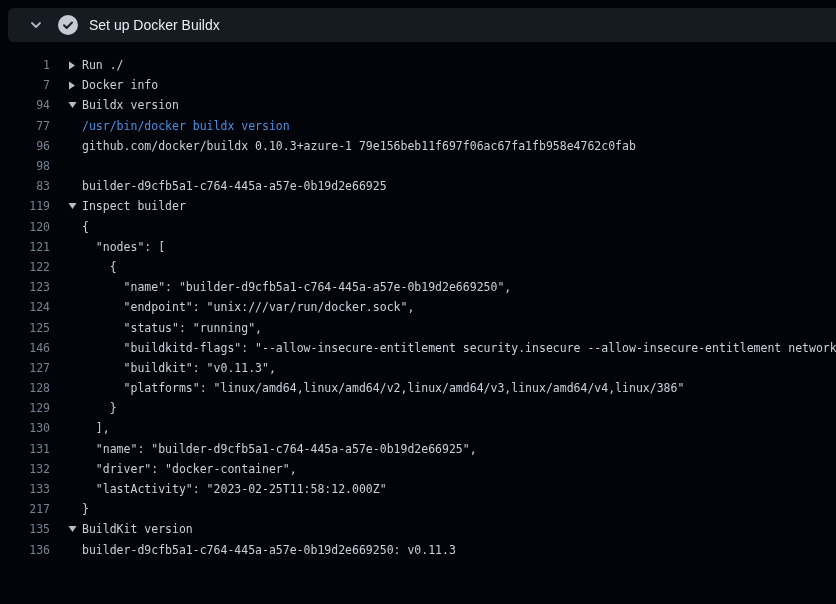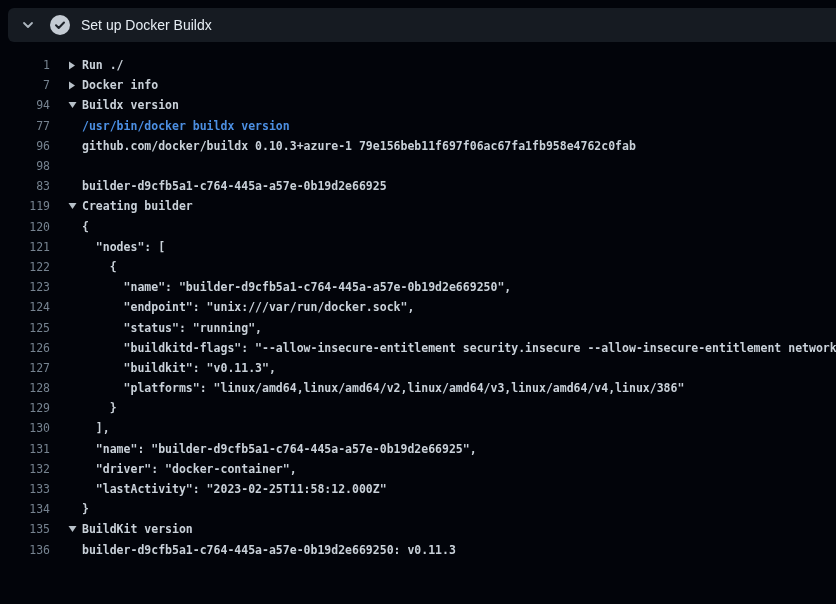--- a/index.html
+++ b/index.html
@@ -13,21 +13,21 @@
   .step-header {
     position: absolute;
     left: 8px;
     top: 8px;
     right: 0;
     height: 34px;
     background: #161b22;
     border-radius: 6px 0 0 6px;
     display: flex;
     align-items: center;
-    padding-left: 13px;
+    padding-left: 21px;
     box-sizing: border-box;
     cursor: pointer;
   }
   .chevron-box {
     width: 14px;
     height: 14px;
     display: flex;
     align-items: center;
     justify-content: center;
     color: #adb6bf;
@@ -73,21 +73,20 @@
     width: 14px;
     margin-left: 18px;
     flex: none;
     display: flex;
     align-items: center;
     color: #b7c0c8;
   }
   .row .txt {
     color: #c9d1d9;
     flex: none;
-    font-weight: bold;
   }
   .row.command .txt {
     color: #4c8fe2;
   }
 </style>
 </head>
 <body>
 
 <div class="step-header">
   <span class="chevron-box">
@@ -143,21 +142,21 @@
     <div class="row output">
     <span class="num">83</span>
     <span class="arr"></span>
     <span class="txt">builder-d9cfb5a1-c764-445a-a57e-0b19d2e66925</span>
   </div>
     <div class="row group-expanded">
     <span class="num">119</span>
     <span class="arr"><svg width="9" height="8" viewBox="0 0 9 8">
           <polygon points="0.5,1 8.5,1 4.5,7" fill="currentColor"></polygon>
         </svg></span>
-    <span class="txt">Creating builder</span>
+    <span class="txt">Inspect builder</span>
   </div>
     <div class="row output">
     <span class="num">120</span>
     <span class="arr"></span>
     <span class="txt">{</span>
   </div>
     <div class="row output">
     <span class="num">121</span>
     <span class="arr"></span>
     <span class="txt">  "nodes": [</span>
@@ -176,21 +175,21 @@
     <span class="num">124</span>
     <span class="arr"></span>
     <span class="txt">      "endpoint": "unix:///var/run/docker.sock",</span>
   </div>
     <div class="row output">
     <span class="num">125</span>
     <span class="arr"></span>
     <span class="txt">      "status": "running",</span>
   </div>
     <div class="row output">
-    <span class="num">126</span>
+    <span class="num">146</span>
     <span class="arr"></span>
     <span class="txt">      "buildkitd-flags": "--allow-insecure-entitlement security.insecure --allow-insecure-entitlement network.host",</span>
   </div>
     <div class="row output">
     <span class="num">127</span>
     <span class="arr"></span>
     <span class="txt">      "buildkit": "v0.11.3",</span>
   </div>
     <div class="row output">
     <span class="num">128</span>
@@ -216,21 +215,21 @@
     <span class="num">132</span>
     <span class="arr"></span>
     <span class="txt">  "driver": "docker-container",</span>
   </div>
     <div class="row output">
     <span class="num">133</span>
     <span class="arr"></span>
     <span class="txt">  "lastActivity": "2023-02-25T11:58:12.000Z"</span>
   </div>
     <div class="row output">
-    <span class="num">134</span>
+    <span class="num">217</span>
     <span class="arr"></span>
     <span class="txt">}</span>
   </div>
     <div class="row group-expanded">
     <span class="num">135</span>
     <span class="arr"><svg width="9" height="8" viewBox="0 0 9 8">
           <polygon points="0.5,1 8.5,1 4.5,7" fill="currentColor"></polygon>
         </svg></span>
     <span class="txt">BuildKit version</span>
   </div>

